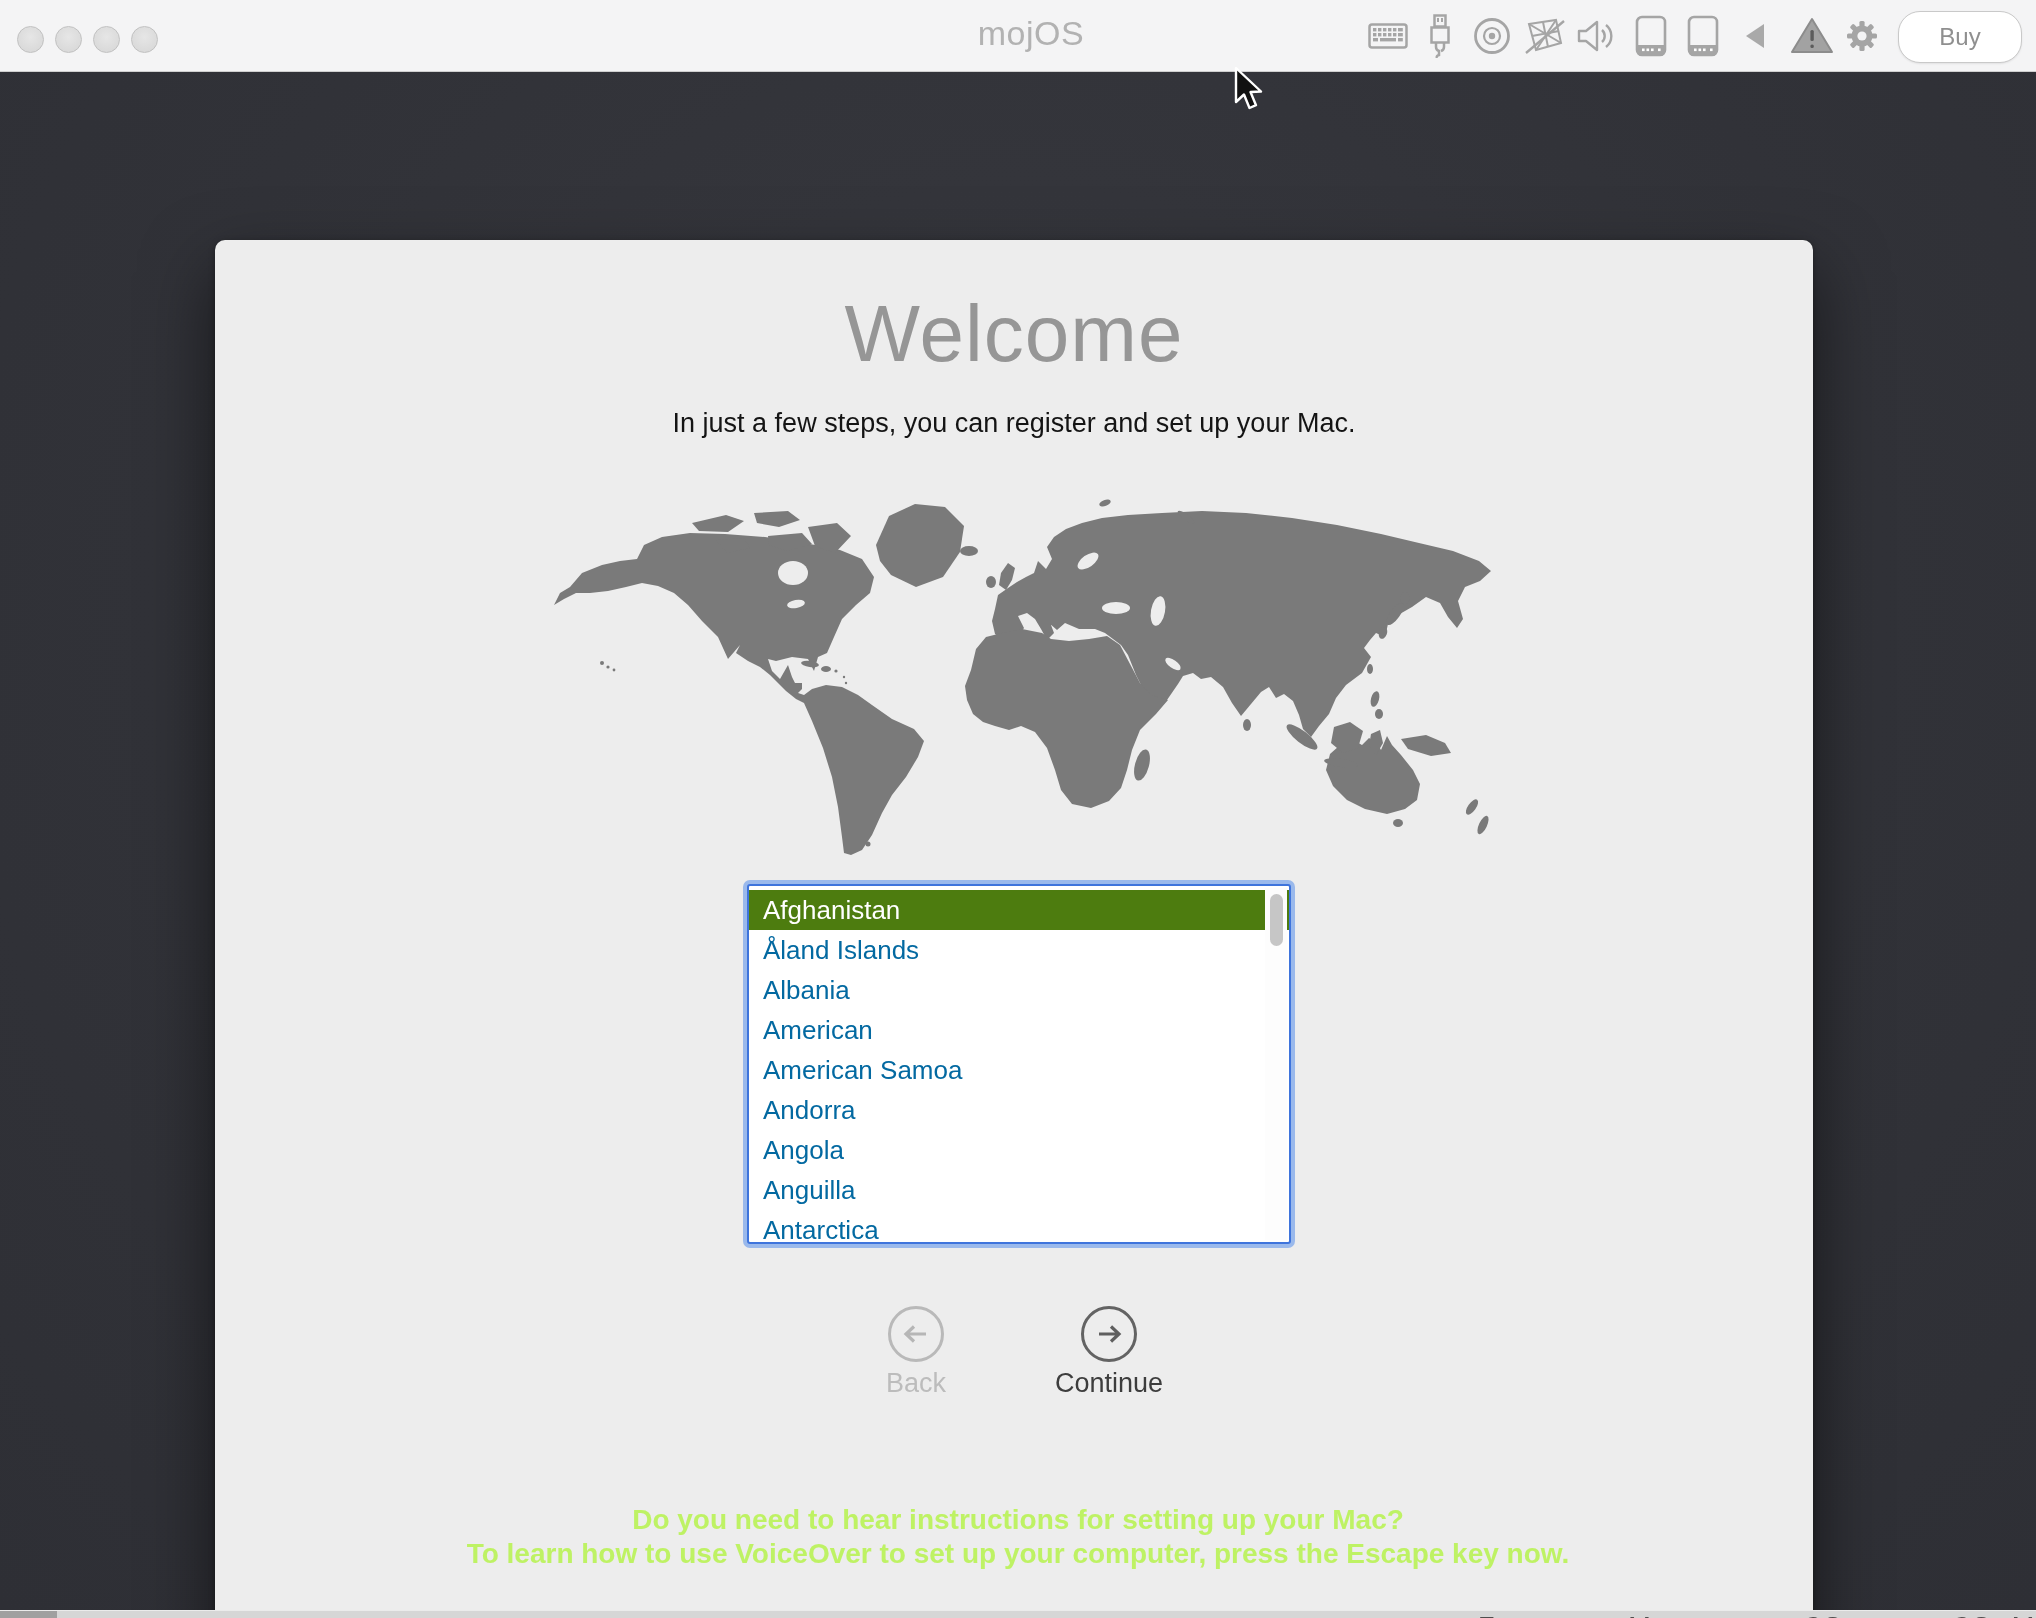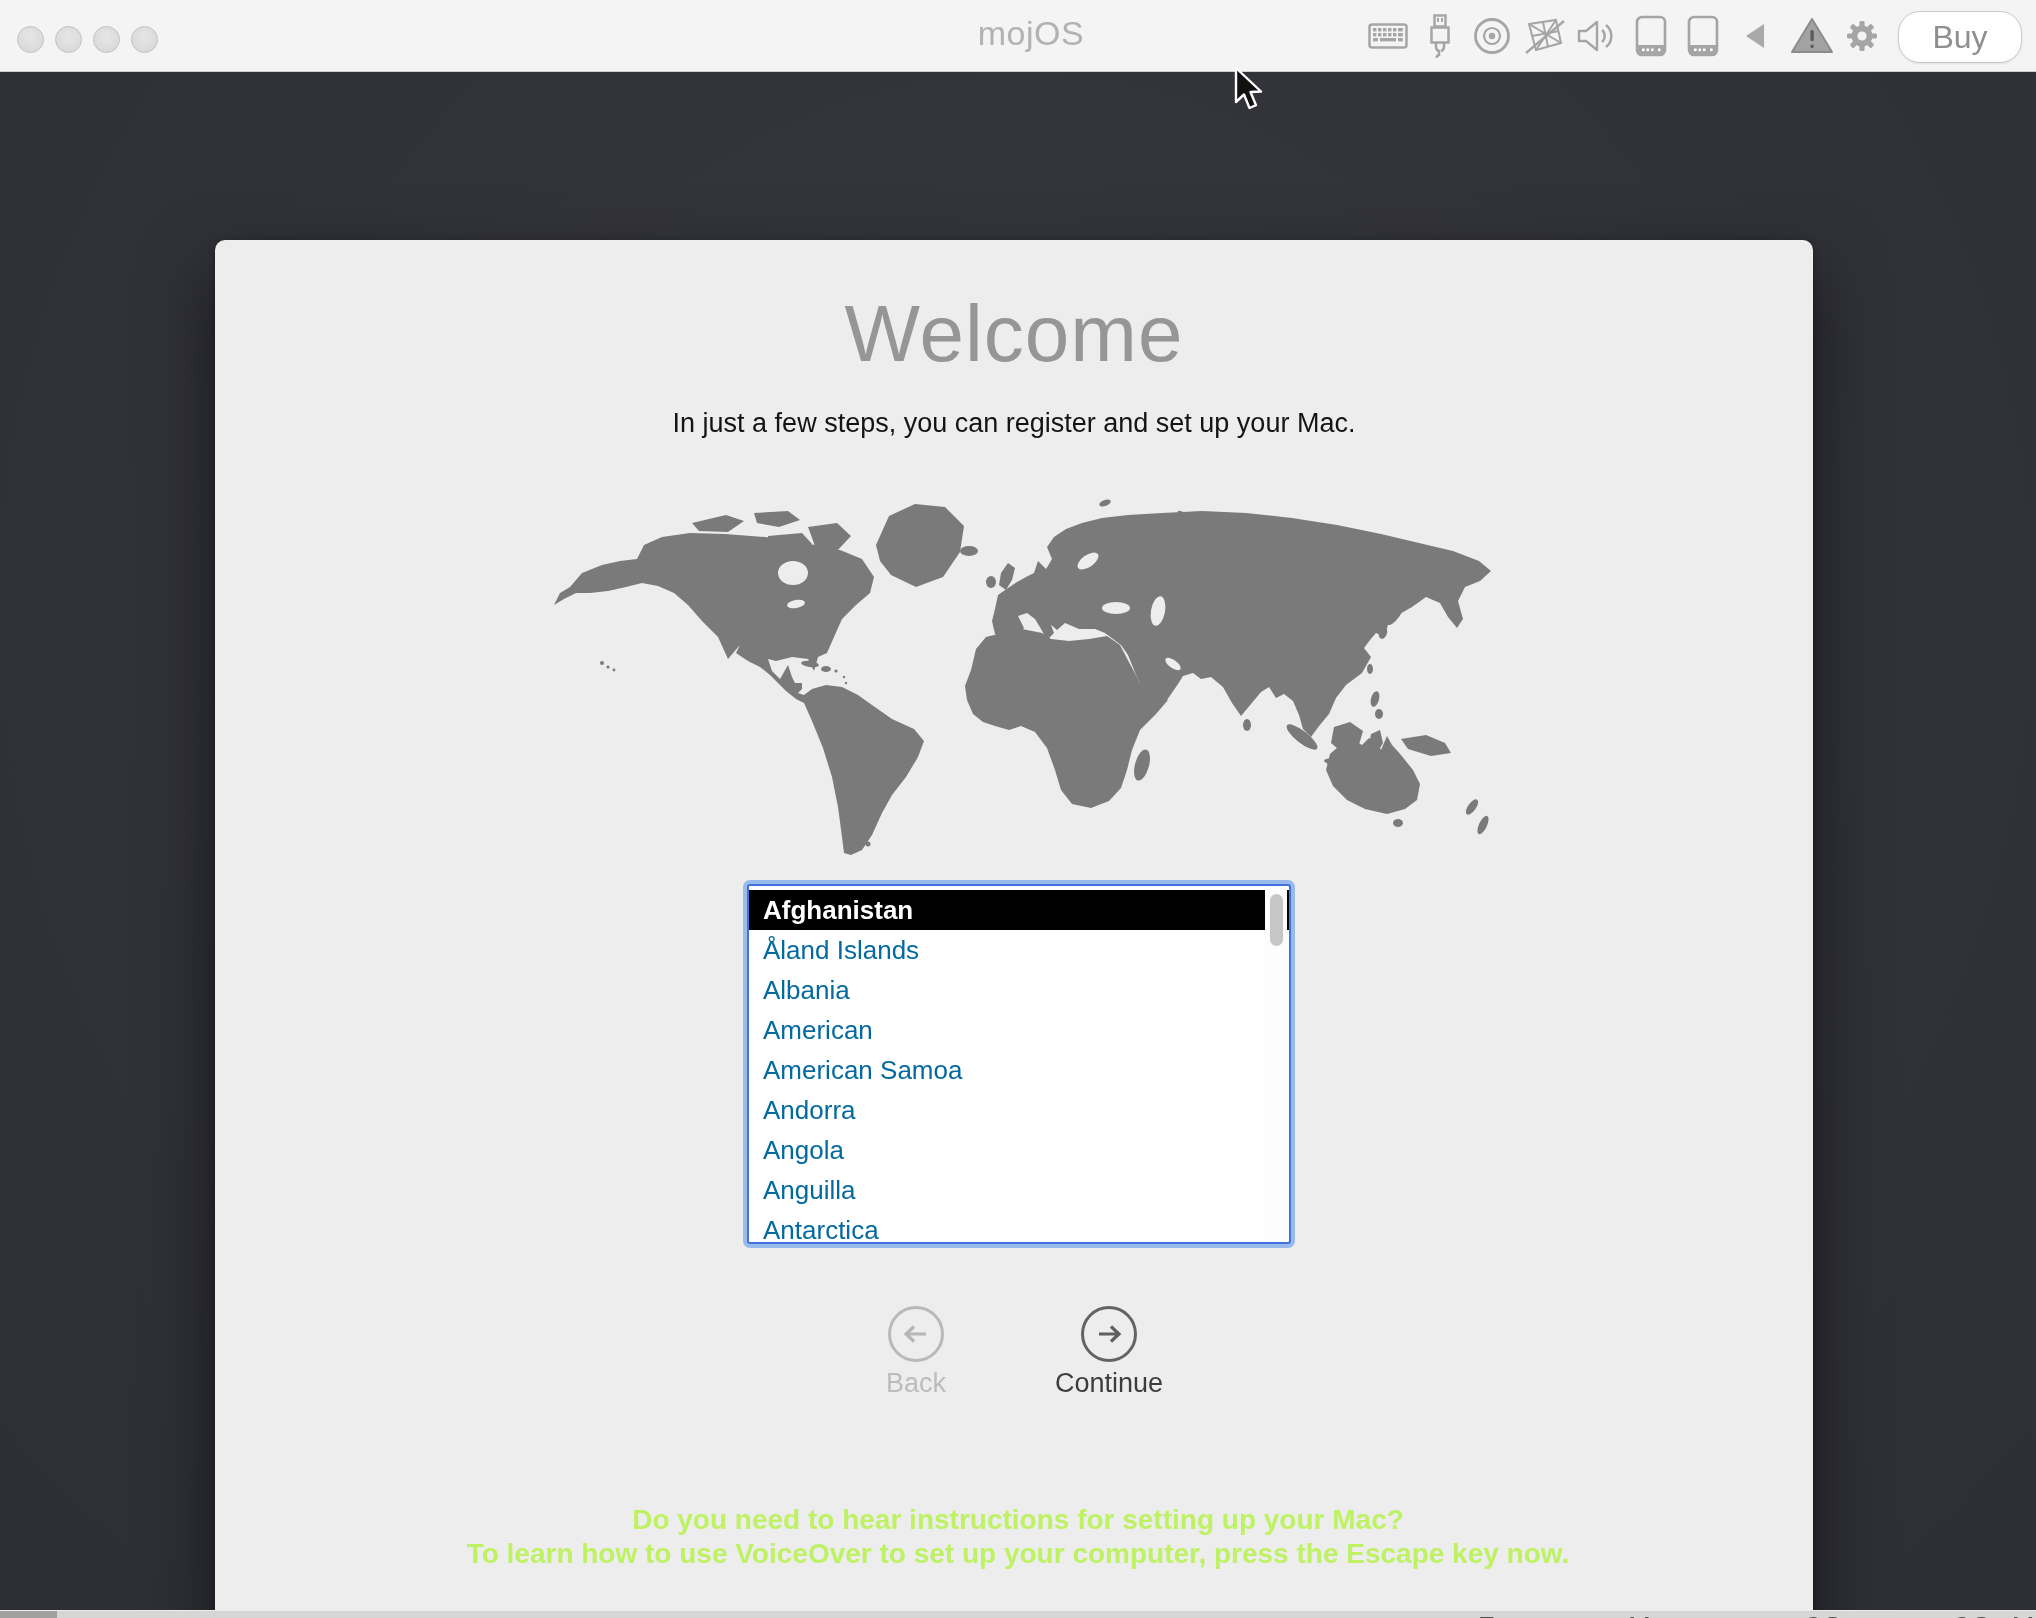--- a/index.html
+++ b/index.html
@@ -27,21 +27,21 @@
     display:flex;align-items:center;justify-content:center;
   }
   .statusicon svg{display:block}
   .si-keyboard{left:1364px}.si-usb{left:1416px}.si-disc{left:1468px}
   .si-network{left:1521px}.si-audio{left:1573px}.si-hd1{left:1627px}
   .si-hd2{left:1679px}.si-back{left:1731px}.si-warn{left:1788px}.si-gear{left:1838px}
   .buy-btn{
     position:absolute;left:1898px;top:11px;width:124px;height:52px;
     background:#ffffff;border:1px solid #c9c9c9;border-radius:22px;
     display:flex;align-items:center;justify-content:center;
-    font-size:32px;color:#8f8f8f;box-shadow:0 1px 2px rgba(0,0,0,0.08);
+    font-size:24px;color:#8f8f8f;box-shadow:0 1px 2px rgba(0,0,0,0.08);
   }
   
   .desktop{position:absolute;left:0;top:72px;width:2036px;height:1538px;
     background:radial-gradient(ellipse at 50% 35%, #37383e 0%, #313238 60%, #2e2f35 100%);}
   .setup-window{
     position:absolute;left:215px;top:240px;width:1598px;height:1444px;
     background:#ededed;border-radius:10px;
     box-shadow:0 30px 70px rgba(0,0,0,0.55), 0 2px 6px rgba(0,0,0,0.35);
   }
   .win-title{
@@ -59,21 +59,21 @@
   .listbox{
     position:absolute;left:532px;top:644px;width:544px;height:360px;
     background:#ffffff;border:2px solid #3e74dc;border-radius:3px;
     box-shadow:0 0 0 4px #9ab9ec;overflow:hidden;
   }
   .rows{position:absolute;left:0;top:4px;right:0;bottom:0;overflow:hidden;}
   .country-row{
     height:40px;line-height:40px;padding-left:14px;
     font-size:26px;color:#0369a1;white-space:nowrap;
   }
-  .country-row.selected{background:#000000;color:#ffffff;font-weight:700;}
+  .country-row.selected{background:#4d7c0f;color:#ffffff;font-weight:400;}
   .list-scrollbar{position:absolute;right:2px;top:2px;width:22px;bottom:2px;background:#fdfdfd;}
   .list-thumb{position:absolute;right:4px;top:6px;width:13px;height:52px;
     background:#c6c6c6;border-radius:7px;}
   
   .navcircle{position:absolute;width:56px;height:56px;border-radius:50%;
     display:flex;align-items:center;justify-content:center;background:transparent;}
   .back-circle{left:673px;top:1066px;border:3px solid #b9b9b9;}
   .cont-circle{left:866px;top:1066px;border:3px solid #636363;}
   .navlabel{position:absolute;top:1128px;text-align:center;font-size:27px;}
   .back-label{left:641px;width:120px;color:#bcbcbc;}

